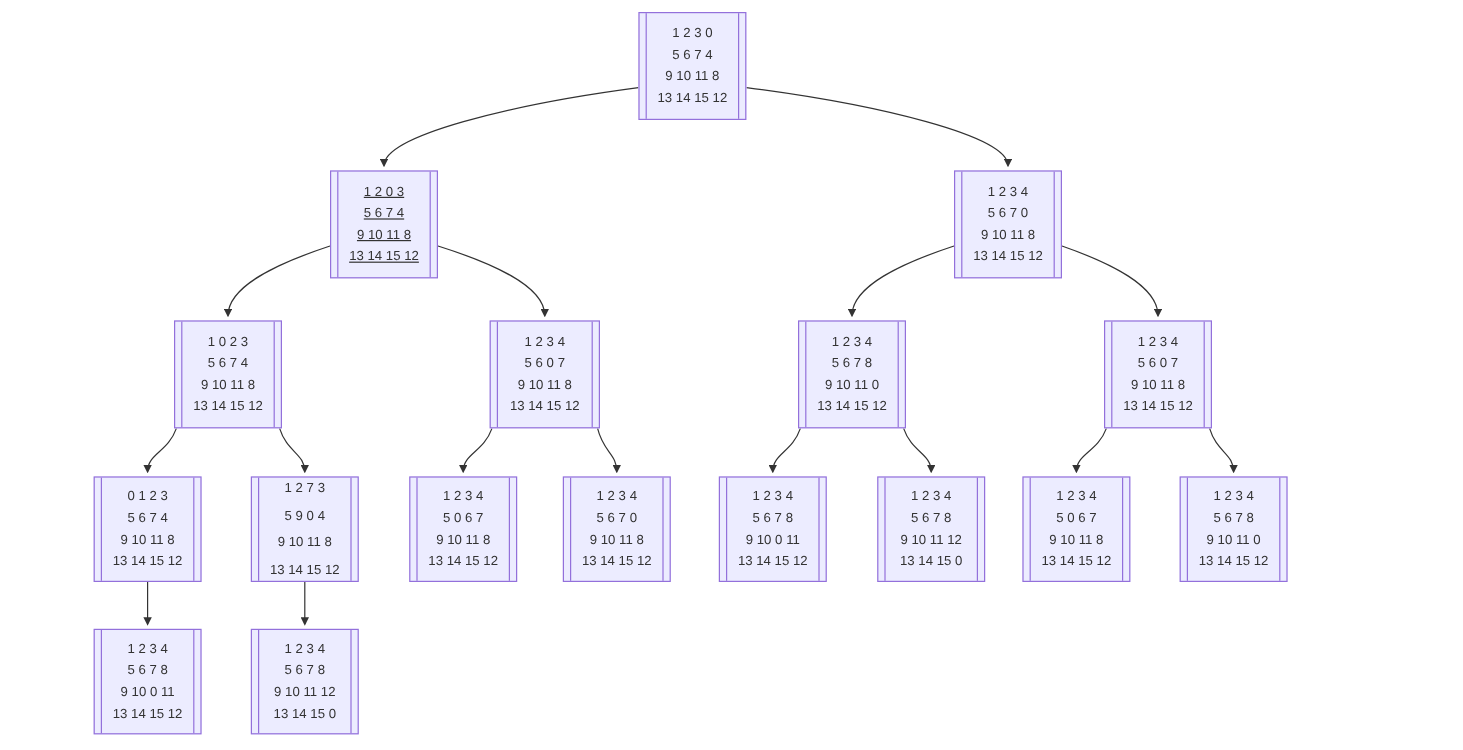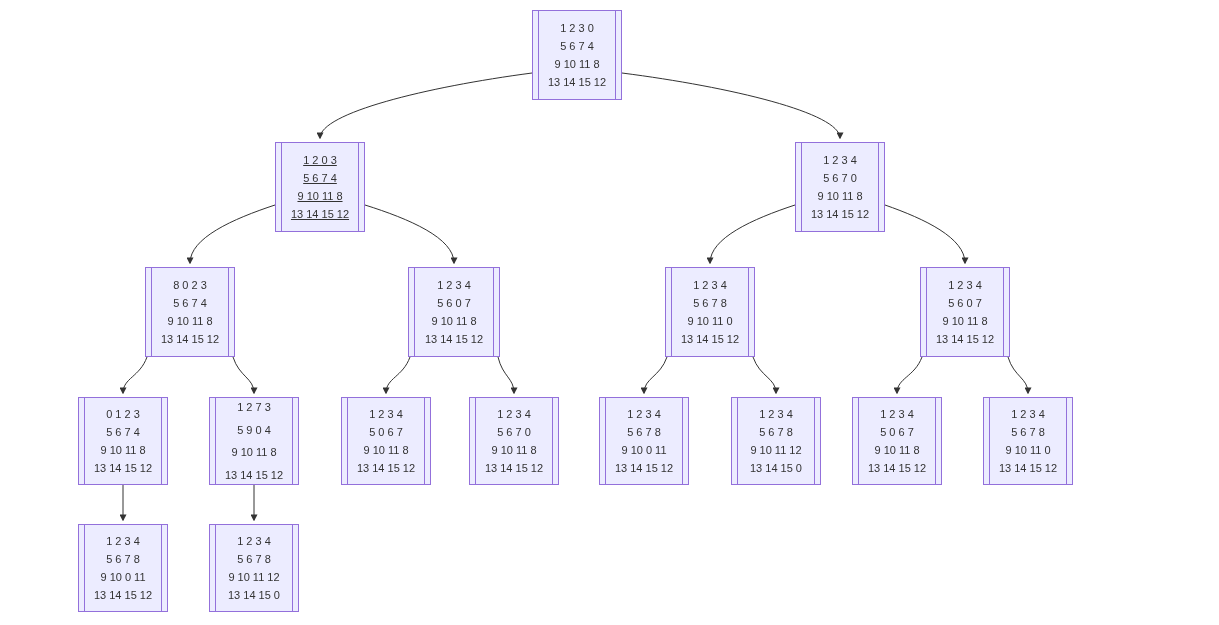--- a/index.html
+++ b/index.html
@@ -88,21 +88,21 @@
         <div class="row">9 10 11 8</div>
         <div class="row">13 14 15 12</div>
       </div>
       <div class="node" style="left: 795px; top: 142px; width: 90px; height: 90px;">
         <div class="row">1 2 3 4</div>
         <div class="row">5 6 7 0</div>
         <div class="row">9 10 11 8</div>
         <div class="row">13 14 15 12</div>
       </div>
       <div class="node" style="left: 145px; top: 267px; width: 90px; height: 90px;">
-        <div class="row">8 0 2 3</div>
+        <div class="row">1 0 2 3</div>
         <div class="row">5 6 7 4</div>
         <div class="row">9 10 11 8</div>
         <div class="row">13 14 15 12</div>
       </div>
       <div class="node" style="left: 408px; top: 267px; width: 92px; height: 90px;">
         <div class="row">1 2 3 4</div>
         <div class="row">5 6 0 7</div>
         <div class="row">9 10 11 8</div>
         <div class="row">13 14 15 12</div>
       </div>

